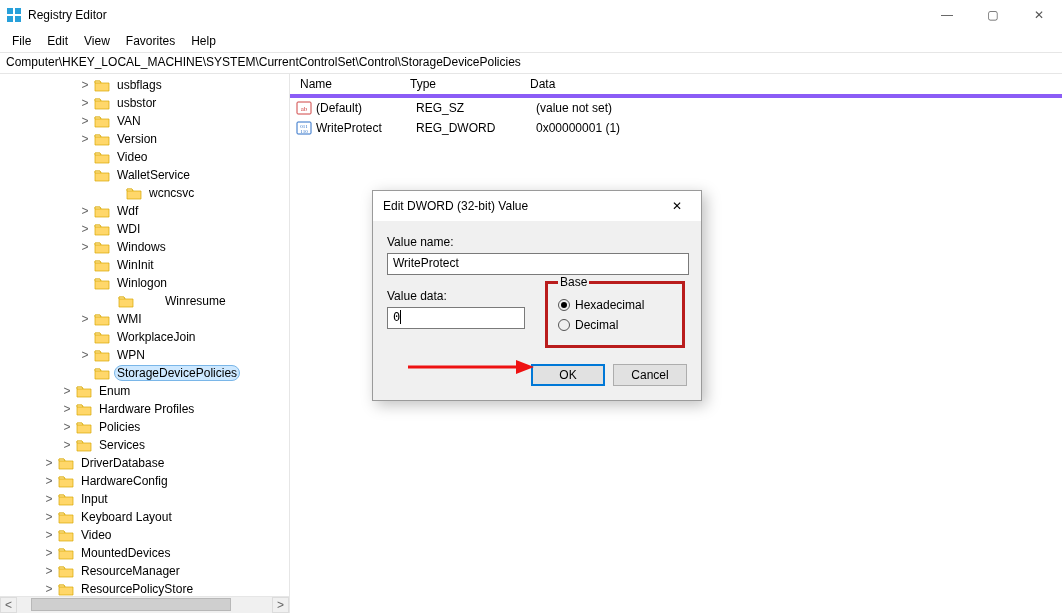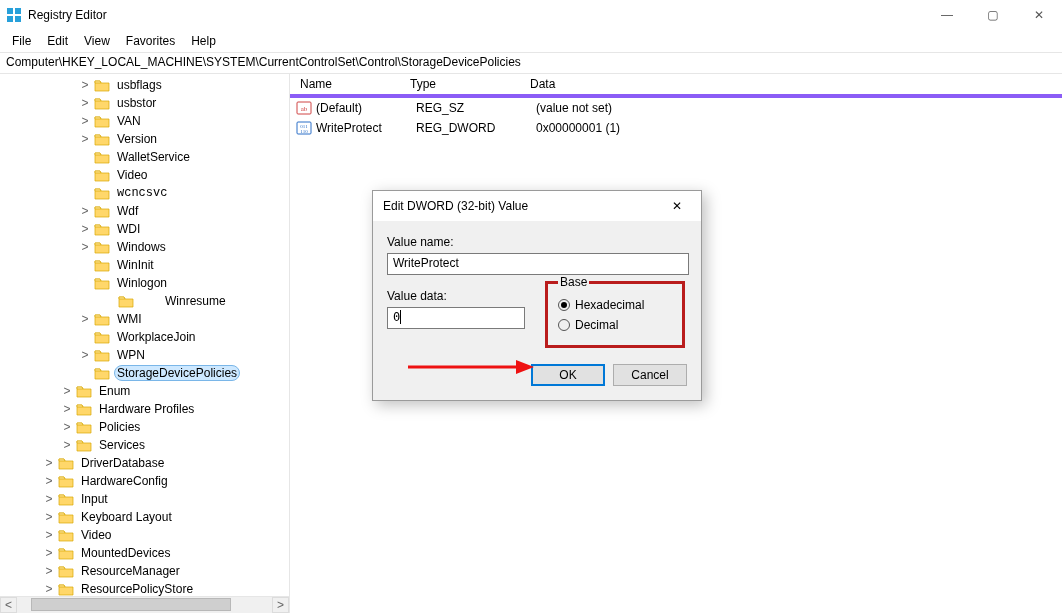--- a/index.html
+++ b/index.html
@@ -142,33 +142,33 @@
             <span class="node-label">Version</span>
           </div>
           <div class="tree-row" style="padding-left: 76px;">
             <span class="tw hidden">&gt;</span>
             <span class="folder-icon">
               <svg viewBox="0 0 16 14" width="16" height="14">
                 <path d="M1 3h5l1 2h8v8H1z" fill="#ffd76a" stroke="#d9a700" stroke-width="0.7"></path>
                 <path d="M1 3h5l1 2H1z" fill="#ffe69a" stroke="#d9a700" stroke-width="0.7"></path>
               </svg>
             </span>
+            <span class="node-label">Video</span>
+          </div>
+          <div class="tree-row" style="padding-left: 76px;">
+            <span class="tw hidden">&gt;</span>
+            <span class="folder-icon">
+              <svg viewBox="0 0 16 14" width="16" height="14">
+                <path d="M1 3h5l1 2h8v8H1z" fill="#ffd76a" stroke="#d9a700" stroke-width="0.7"></path>
+                <path d="M1 3h5l1 2H1z" fill="#ffe69a" stroke="#d9a700" stroke-width="0.7"></path>
+              </svg>
+            </span>
             <span class="node-label">WalletService</span>
           </div>
-          <div class="tree-row" style="padding-left: 76px;">
-            <span class="tw hidden">&gt;</span>
-            <span class="folder-icon">
-              <svg viewBox="0 0 16 14" width="16" height="14">
-                <path d="M1 3h5l1 2h8v8H1z" fill="#ffd76a" stroke="#d9a700" stroke-width="0.7"></path>
-                <path d="M1 3h5l1 2H1z" fill="#ffe69a" stroke="#d9a700" stroke-width="0.7"></path>
-              </svg>
-            </span>
-            <span class="node-label">Video</span>
-          </div>
-          <div class="tree-row" style="padding-left: 76px; font-family: Liberation Mono, monospace;">
+          <div class="tree-row" style="padding-left: 108px;">
             <span class="tw hidden">&gt;</span>
             <span class="folder-icon">
               <svg viewBox="0 0 16 14" width="16" height="14">
                 <path d="M1 3h5l1 2h8v8H1z" fill="#ffd76a" stroke="#d9a700" stroke-width="0.7"></path>
                 <path d="M1 3h5l1 2H1z" fill="#ffe69a" stroke="#d9a700" stroke-width="0.7"></path>
               </svg>
             </span>
             <span class="node-label">wcncsvc</span>
           </div>
           <div class="tree-row" style="padding-left: 76px;">

